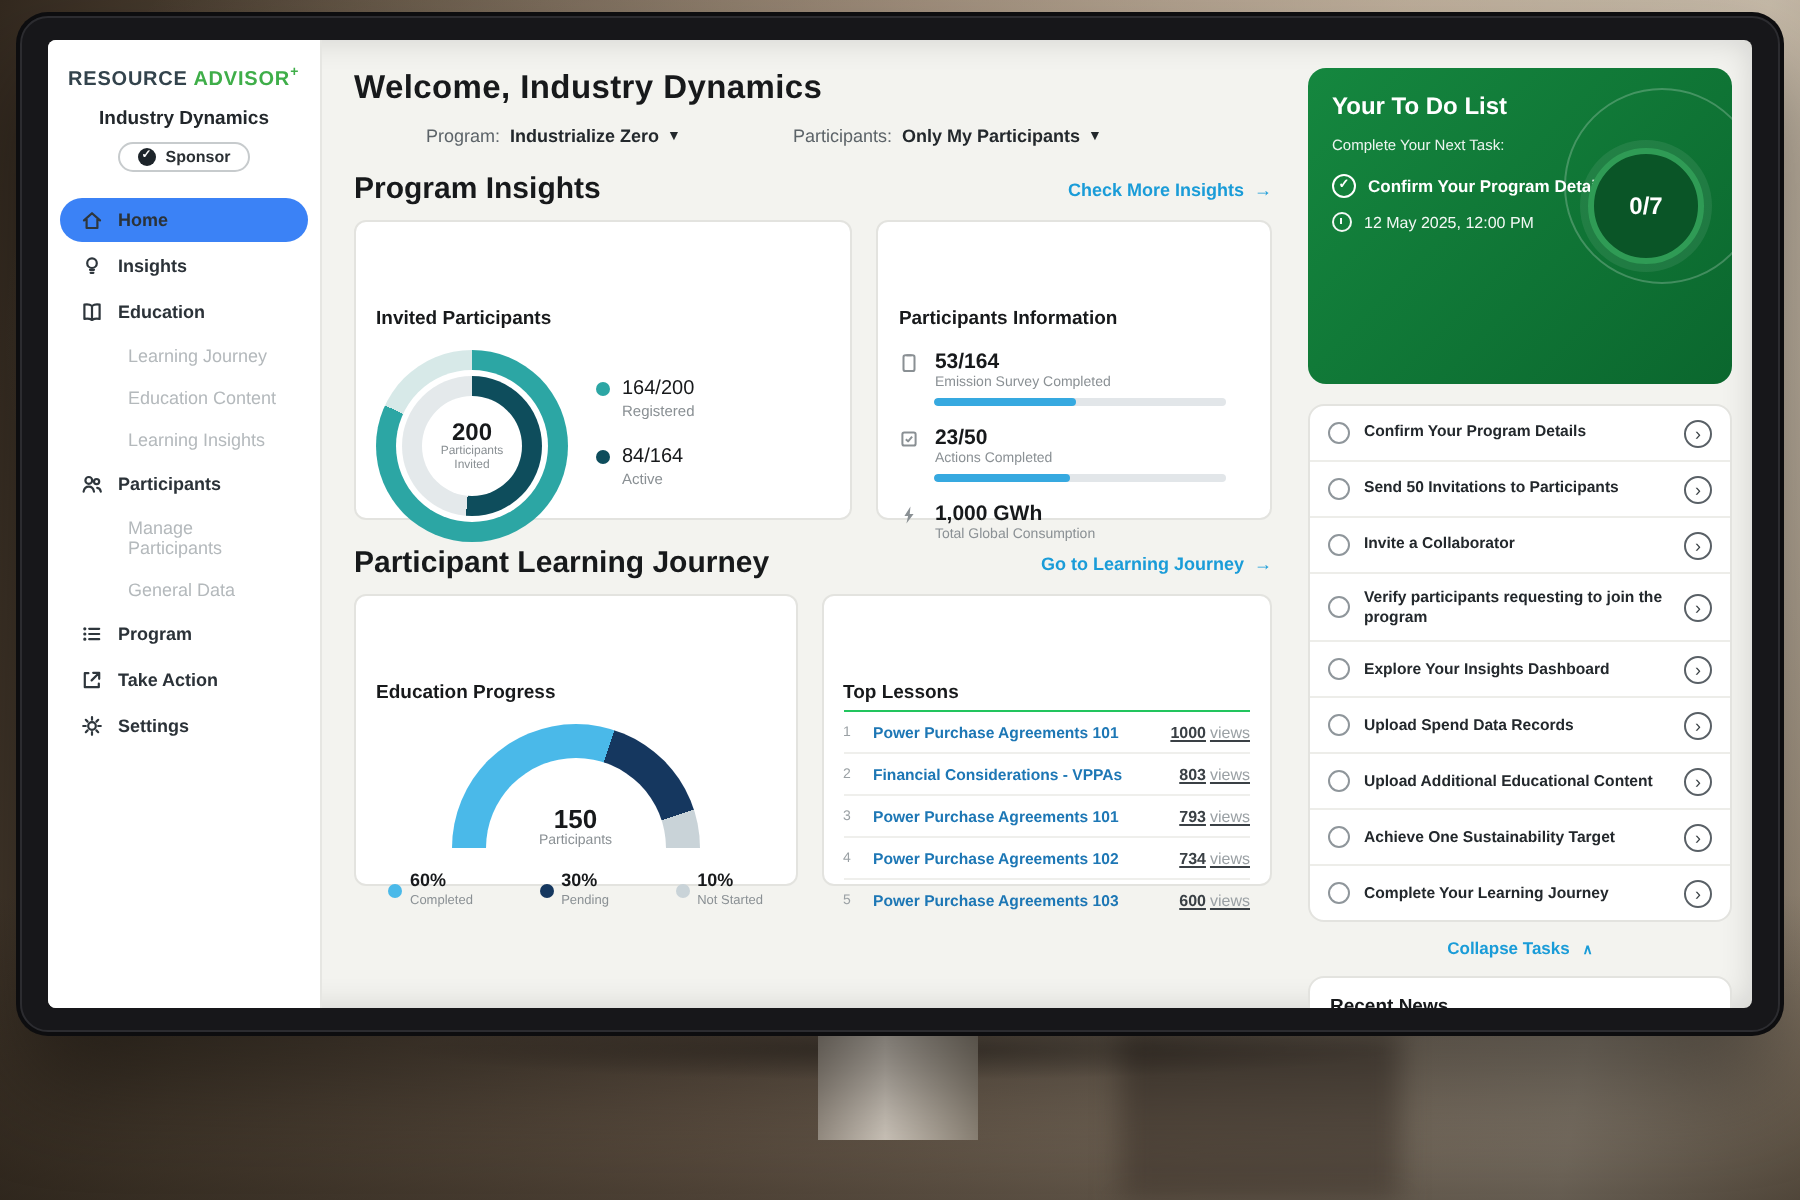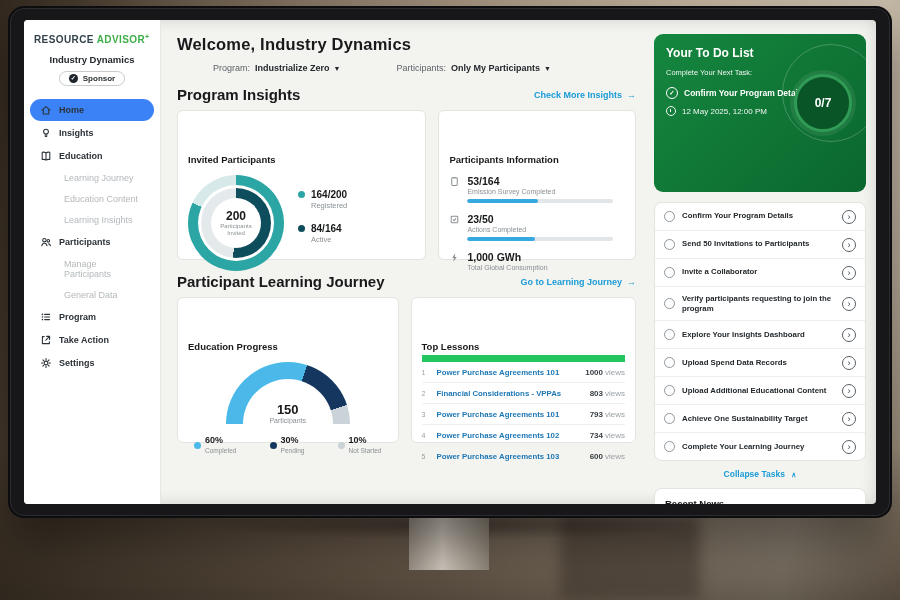--- a/index.html
+++ b/index.html
@@ -62,21 +62,21 @@
   .donut-ring2{position:absolute;inset:3px;border-radius:50%;
     background:conic-gradient(#0e4d5c 0 185deg,#e4e9eb 185deg 360deg);}
   .donut-hole{position:absolute;inset:10px;border-radius:50%;background:#fff;
     display:flex;flex-direction:column;align-items:center;justify-content:center;text-align:center;}
   .donut-num{font-size:12px;font-weight:bold;color:#17191b;}
   .donut-cap{font-size:6px;color:#8a9094;line-height:1.2;width:40px;}
   .legend-item{display:flex;gap:6px;align-items:flex-start;margin-bottom:13px;}
   .dot{width:7px;height:7px;border-radius:50%;margin-top:2px;flex-shrink:0;}
   .dot-teal{background:#2ca6a4;}.dot-dark{background:#0e4d5c;}
   .dot-lblue{background:#4ab9e9;}.dot-navy{background:#15375f;}.dot-gray{background:#c9d3d8;}
-  .leg-val{font-size:10px;font-weight:bold;color:#17191b;line-height:1.1;}
+  .leg-val{font-size:10px;font-weight:normal;color:#17191b;line-height:1.1;}
   .leg-lbl{font-size:7.5px;color:#8a9094;margin-top:1px;}
 
   
   .card-info{width:198px;height:150px;}
   .stat{display:flex;gap:7px;margin-top:10px;align-items:flex-start;}
   .stat svg{margin-top:1px;flex-shrink:0;}
   .stat-val{font-size:10.5px;font-weight:bold;color:#17191b;}
   .stat-lbl{font-size:7px;color:#8a9094;margin-top:1px;}
   .bar{width:146px;height:4px;border-radius:2px;background:#e2e6e9;margin-top:4px;position:relative;overflow:hidden;}
   .bar-fill{position:absolute;left:0;top:0;bottom:0;border-radius:2px;background:#36a9e0;}
@@ -95,21 +95,21 @@
   .leg3{display:flex;gap:4px;align-items:center;}
   .leg3 .pct{font-size:9px;font-weight:bold;color:#17191b;line-height:1.1;}
   .leg3 .lbl{font-size:6.5px;color:#8a9094;margin-top:1px;}
 
   
   .card-lessons{width:226px;height:146px;}
   .lesson-row{display:flex;align-items:center;gap:7px;padding:5.5px 0;border-bottom:1px solid #efefec;}
   .lesson-row:last-child{border-bottom:none;}
   .lesson-rank{font-size:7px;color:#9aa0a4;width:8px;flex-shrink:0;}
   .lesson-title{flex:1;font-size:7.8px;font-weight:bold;color:#1d77b5;cursor:pointer;}
-  .lesson-views{font-size:8px;color:#3a4045;font-weight:bold;white-space:nowrap;}
+  .lesson-views{font-size:8px;color:#3a4045;font-weight:bold;white-space:nowrap;text-decoration:underline;}
   .lesson-views .sfx{color:#9aa0a4;font-weight:normal;margin-left:2px;}
 
   
   .rightpanel{position:absolute;left:630px;top:0;bottom:0;width:212px;padding-top:14px;box-sizing:border-box;}
   .todo-card{position:relative;height:158px;border-radius:9px;padding:12px;box-sizing:border-box;color:#fff;overflow:hidden;
     background:linear-gradient(135deg,#15873f,#0b672e);}
   .todo-card::before{content:"";position:absolute;right:-14px;top:10px;width:96px;height:96px;border-radius:50%;
     border:1px solid rgba(255,255,255,.22);}
   .todo-title{font-size:12px;font-weight:bold;}
   .todo-sub{font-size:7.5px;margin-top:8px;opacity:.92;}
@@ -350,21 +350,21 @@
             <span class="dot dot-gray"></span>
             <span>
               <div class="pct">10%</div>
               <div class="lbl">Not Started</div>
             </span>
           </div>
         </div>
       </div>
 
       <div class="card card-lessons">
-        <div class="card-title" style="padding-bottom:3px;border-bottom:7px solid #22c55e;">Top Lessons</div>
+        <div class="card-title" style="padding-bottom:3px;border-bottom:1px solid #22c55e;">Top Lessons</div>
         <div class="lesson-row">
           <span class="lesson-rank">1</span>
           <span class="lesson-title">Power Purchase Agreements 101</span>
           <span class="lesson-views"><span>1000</span><span class="sfx">views</span></span>
         </div>
         <div class="lesson-row">
           <span class="lesson-rank">2</span>
           <span class="lesson-title">Financial Considerations - VPPAs</span>
           <span class="lesson-views"><span>803</span><span class="sfx">views</span></span>
         </div>

